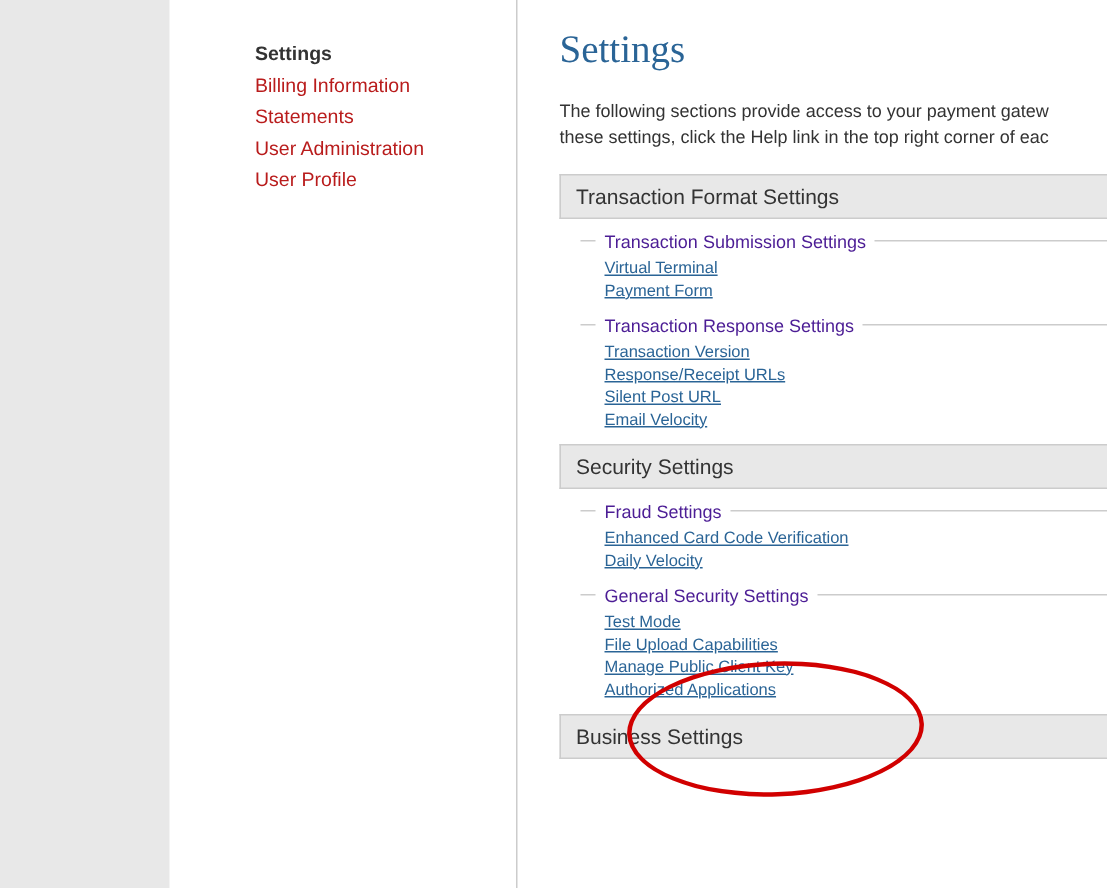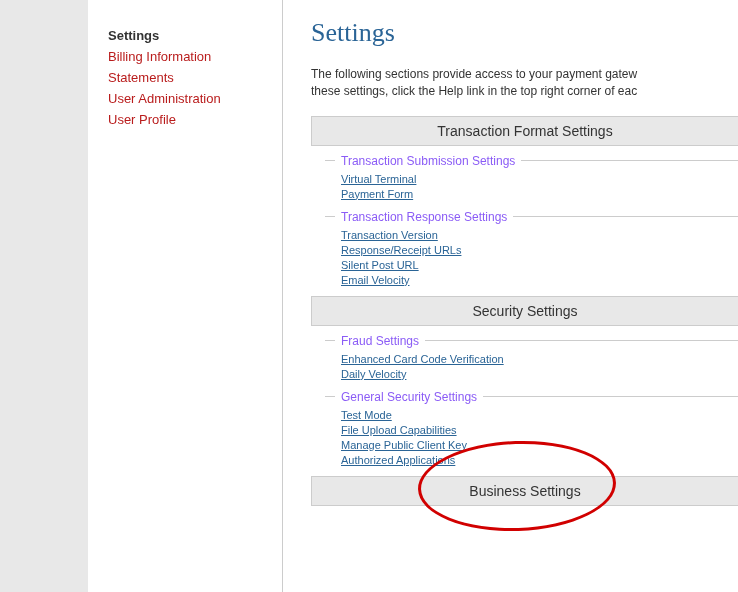--- a/index.html
+++ b/index.html
@@ -8,22 +8,23 @@
       font-size: 13px;
       color: #333;
       background: #e8e8e8;
       width: 738px;
       height: 592px;
       overflow: hidden;
     }
     .container {
       display: flex;
       height: 100%;
-      margin-left: 88px;
+      margin-left: 113px;
       background: #fff;
+      padding-left: 37px;
     }
     .sidebar {
       width: 195px;
       padding: 28px 15px 0 20px;
       background: #fff;
       border-right: 1px solid #ccc;
       flex-shrink: 0;
     }
     .sidebar-title {
       font-weight: bold;
@@ -61,28 +62,27 @@
       overflow: hidden;
     }
     .section-header {
       background: #e8e8e8;
       border: 1px solid #ccc;
       border-right: none;
       padding: 6px 10px;
       font-size: 14px;
       color: #333;
       margin-bottom: 8px;
-      text-align: center;
     }
     .subsection {
       margin: 8px 0 10px 14px;
     }
     .subsection-title {
       font-size: 12px;
-      color: #8b5cf6;
+      color: #4c1d95;
       margin-bottom: 5px;
       position: relative;
       display: flex;
       align-items: center;
     }
     .subsection-title::before {
       content: "";
       border-top: 1px solid #ccc;
       width: 10px;
       margin-right: 6px;

